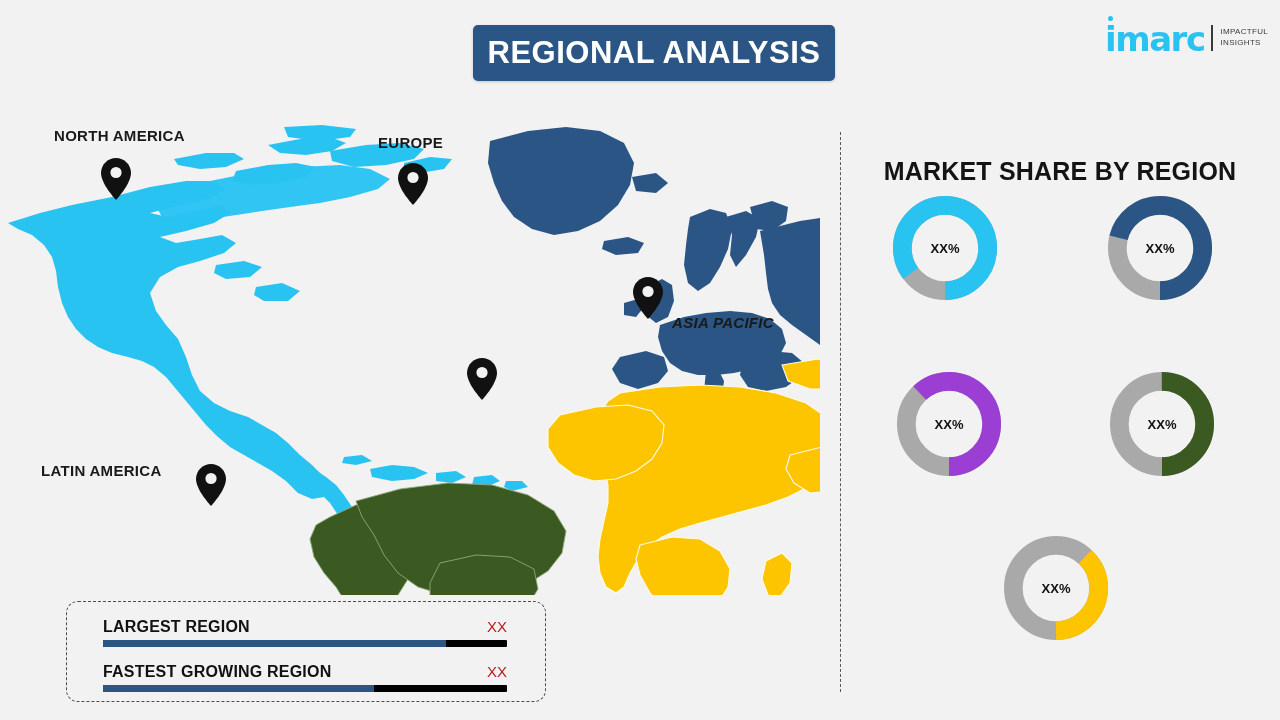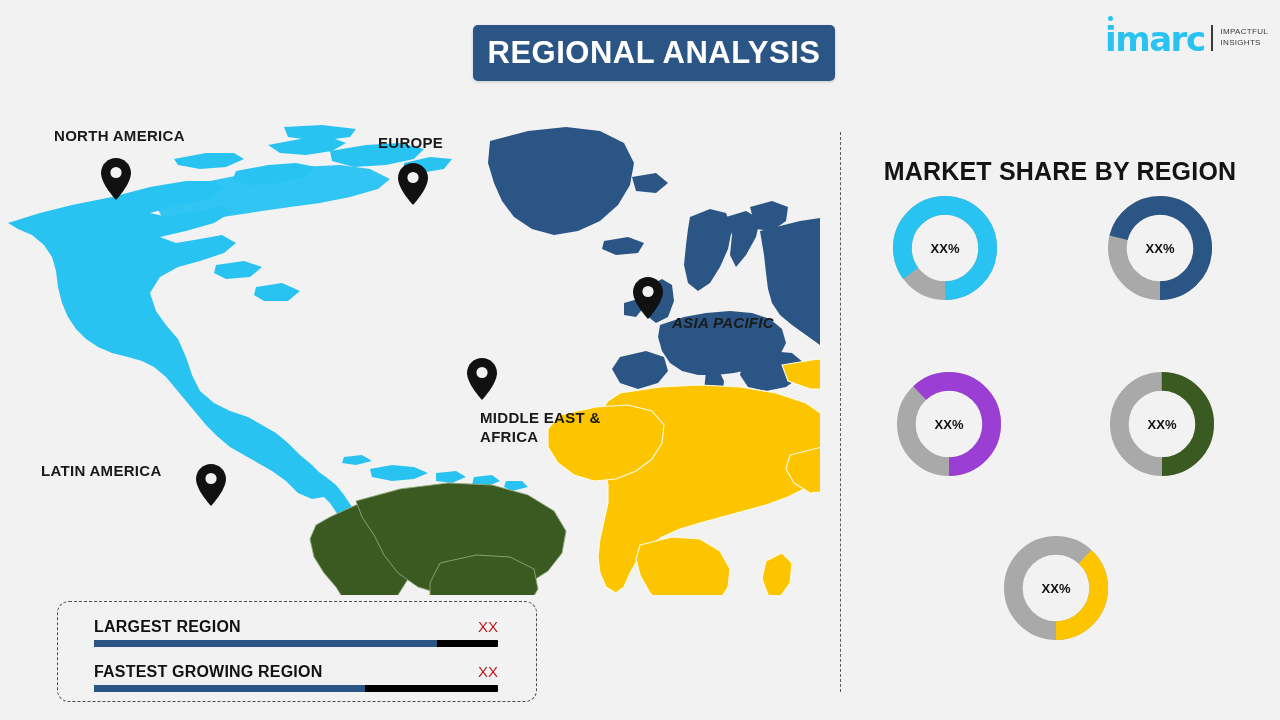--- a/index.html
+++ b/index.html
@@ -56,21 +56,21 @@
   .pin { position: absolute; width: 30px; height: 42px; }
   .pin svg { width: 100%; height: 100%; display: block; }
   .pin-na { left: 101px; top: 158px; }
   .pin-eu { left: 398px; top: 163px; }
   .pin-ap { left: 633px; top: 277px; }
   .pin-me { left: 467px; top: 358px; }
   .pin-la { left: 196px; top: 464px; }
 
   
   .legend-box {
-    position: absolute; left: 57px; top: 601px;
+    position: absolute; left: 66px; top: 601px;
     width: 480px; height: 101px;
     border: 1.6px dashed #4d4d4d; border-radius: 12px;
     background: #f2f2f2;
   }
   .legend-row { position: absolute; left: 36px; width: 404px; }
   .legend-row.r1 { top: 16px; }
   .legend-row.r2 { top: 61px; }
   .legend-head { display: flex; align-items: baseline; justify-content: space-between; }
   .legend-name { font-size: 16px; font-weight: bold; color: #111; letter-spacing: .2px; }
   .legend-val  { font-size: 15px; font-weight: normal; color: #b91c1c; }
@@ -277,22 +277,20 @@
         <path d="M370 546 L390 542 L400 556 L396 576 L386 590 L374 594 L366 582 L364 564 Z"></path>
         <path d="M360 586 L378 584 L386 598 L378 610 L364 610 L356 598 Z"></path>
         <path d="M340 604 L358 602 L366 612 L354 620 L340 616 Z"></path>
       </g>
     </svg>
   </div>
 
   <div class="map-label lbl-na">NORTH AMERICA</div>
   <div class="map-label lbl-eu">EUROPE</div>
   <div class="map-label lbl-ap">ASIA PACIFIC</div>
-  <div class="map-label lbl-me">MIDDLE EAST &amp;
-AFRICA</div>
   <div class="map-label lbl-la">LATIN AMERICA</div>
 
   <div class="pin pin-na">
     <svg viewBox="0 0 30 42">
         <path d="M15 0C6.7 0 0 6.7 0 15c0 11 15 27 15 27s15-16 15-27C30 6.7 23.3 0 15 0z" fill="#111"></path>
         <circle cx="15" cy="14.5" r="5.6" fill="#f2f2f2"></circle>
       </svg>
   </div>
   <div class="pin pin-eu">
     <svg viewBox="0 0 30 42">

